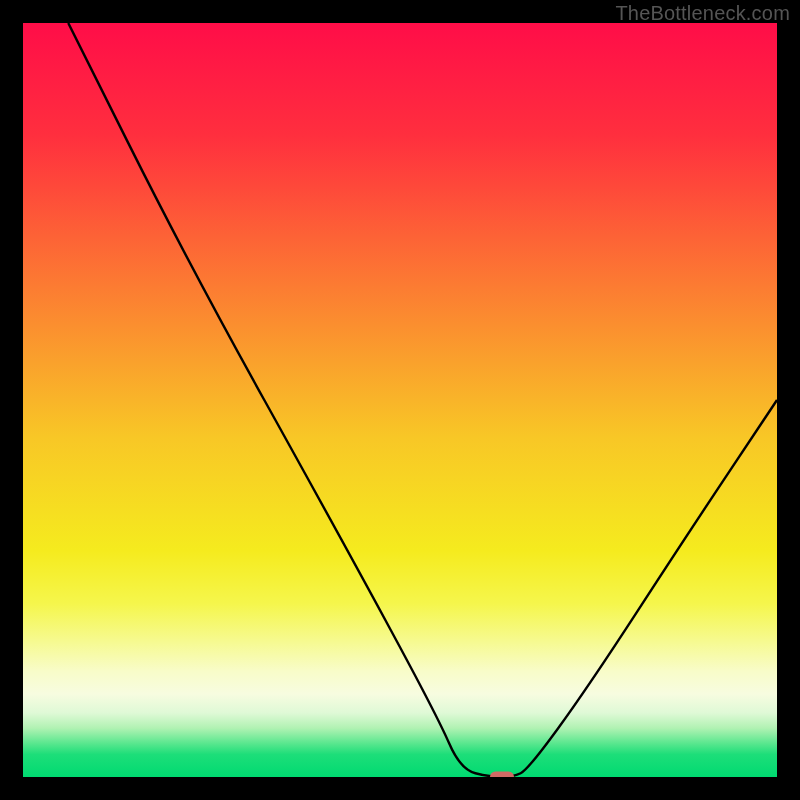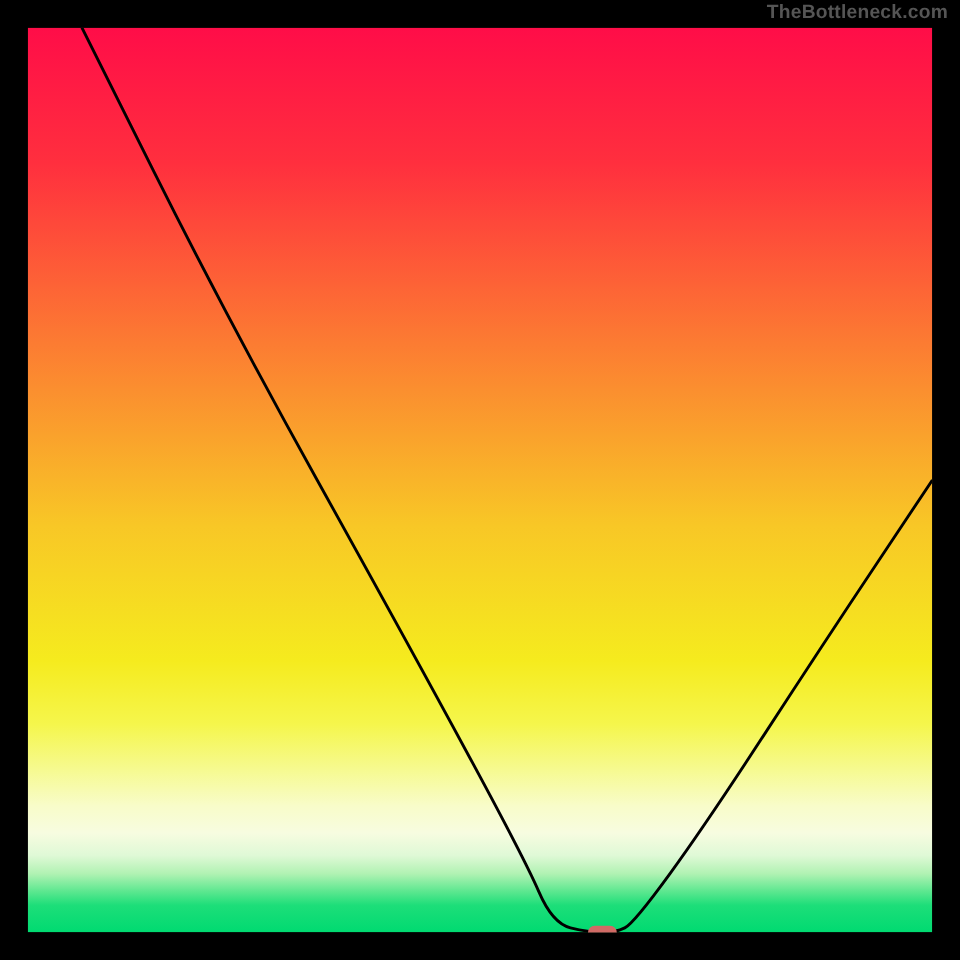--- a/index.html
+++ b/index.html
@@ -15,22 +15,22 @@
     position: relative;
     width: 800px;
     height: 800px;
     background: #000;
   }
   .watermark {
     position: absolute;
     top: 2px;
     right: 10px;
     color: #555;
-    font-size: 16px;
-    font-weight: bold;
+    font-size: 20px;
+    font-weight: normal;
     letter-spacing: 0.2px;
     z-index: 20;
   }
   .plot {
     position: absolute;
     left: 23px;
     top: 23px;
     width: 754px;
     height: 754px;
     overflow: hidden;

